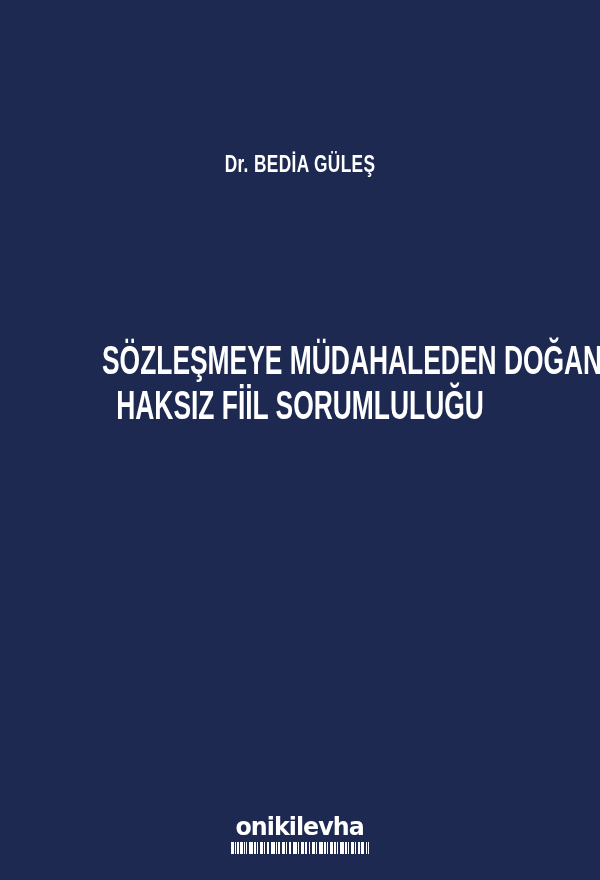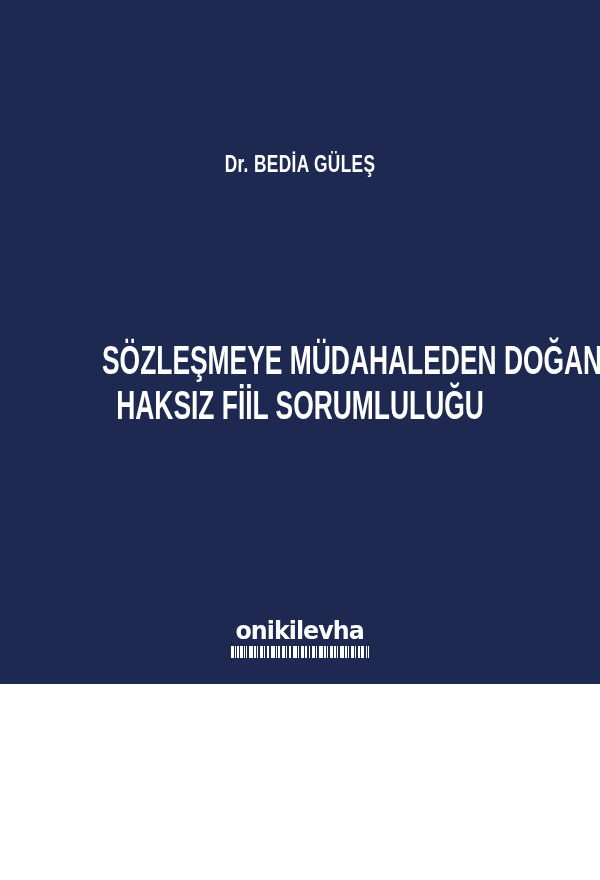--- a/index.html
+++ b/index.html
@@ -1,19 +1,19 @@
 <!DOCTYPE html>
 <html><head>
 <meta charset="utf-8">
 <style>
   html, body { margin: 0; padding: 0; }
   .page {
     position: relative;
     width: 600px;
-    height: 684px;
+    height: 880px;
     background: #1d2951;
     overflow: hidden;
     font-family: "Liberation Sans", sans-serif;
   }
   .author {
     position: absolute;
     top: 150px;
     left: 0;
     width: 100%;
     text-align: center;

